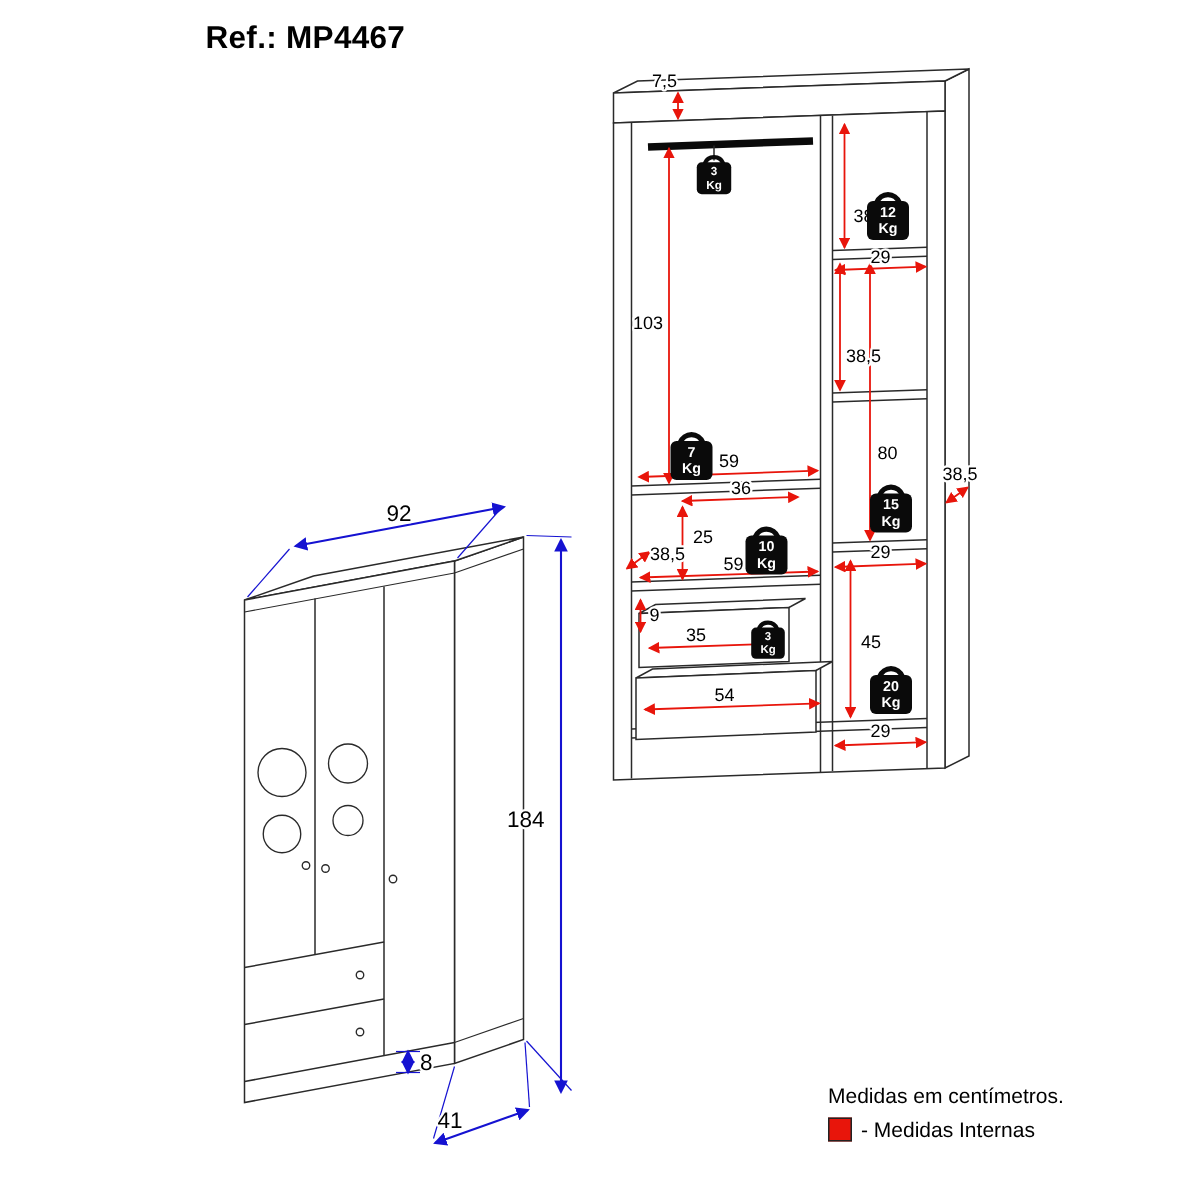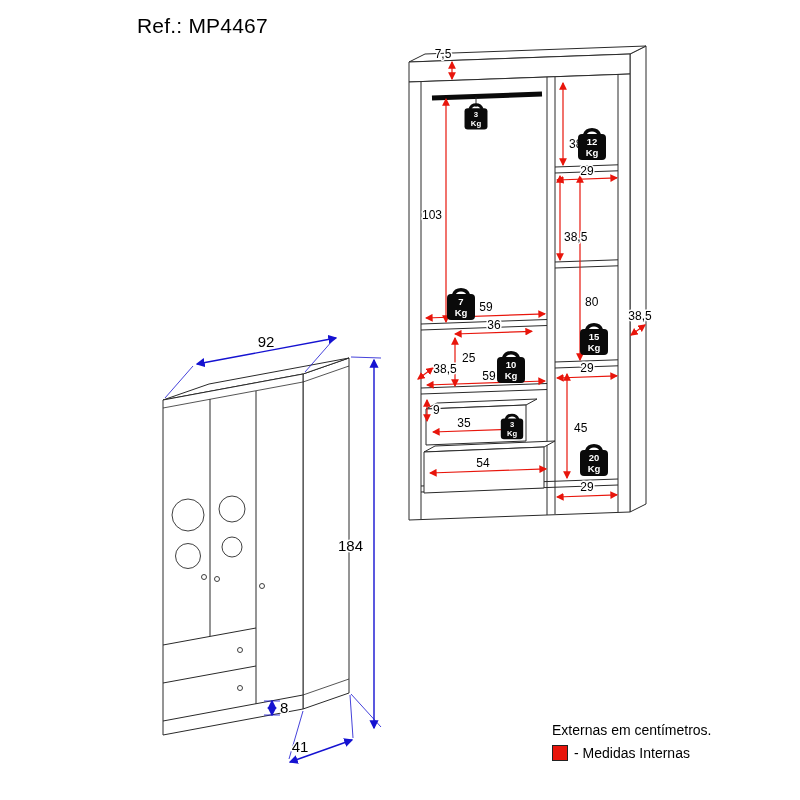--- a/index.html
+++ b/index.html
@@ -1,18 +1,18 @@
 <!DOCTYPE html>
 <html><head>
 <meta charset="utf-8">
 <style>
   html,body{margin:0;padding:0;background:#fff;}
   .page{position:relative;width:800px;height:800px;background:#ffffff;overflow:hidden;
         font-family:"Liberation Sans",sans-serif;}
-  .page-title{position:absolute;left:137px;top:14px;margin:0;font-size:21px;font-weight:normal;
+  .page-title{position:absolute;left:137px;top:14px;margin:0;font-size:21px;font-weight:bold;
         color:#000;letter-spacing:0.2px;}
   svg{position:absolute;left:0;top:0;}
 
   
   .face{fill:#ffffff;stroke:#2a2a2a;stroke-width:1;}
   .st{fill:none;stroke:#2a2a2a;stroke-width:1;}
   .thin{fill:none;stroke:#2a2a2a;stroke-width:0.8;}
   .knob{fill:#ffffff;stroke:#2a2a2a;stroke-width:0.9;}
   .ring{fill:none;stroke:#2a2a2a;stroke-width:0.9;}
 
@@ -222,20 +222,20 @@
       <g class="weight" transform="translate(594,462)">
         <path class="handle" d="M -7.5,-11 A 8 8 0 0 1 7.5,-11"></path>
         <rect x="-14" y="-12" width="28" height="26" rx="4"></rect>
         <text class="wt" y="-1.5" text-anchor="middle">20</text>
         <text class="wt" y="9.5" text-anchor="middle">Kg</text>
       </g>
     </g>
   </svg>
 
   <div class="legend">
-    <div class="legend-heading">Externas em centímetros.</div>
+    <div class="legend-heading">Medidas em centímetros.</div>
     <div class="legend-row">
       <span class="swatch red"></span>
       <span>- Medidas Internas</span>
     </div>
   </div>
 
 </div>
 
 </body></html>

